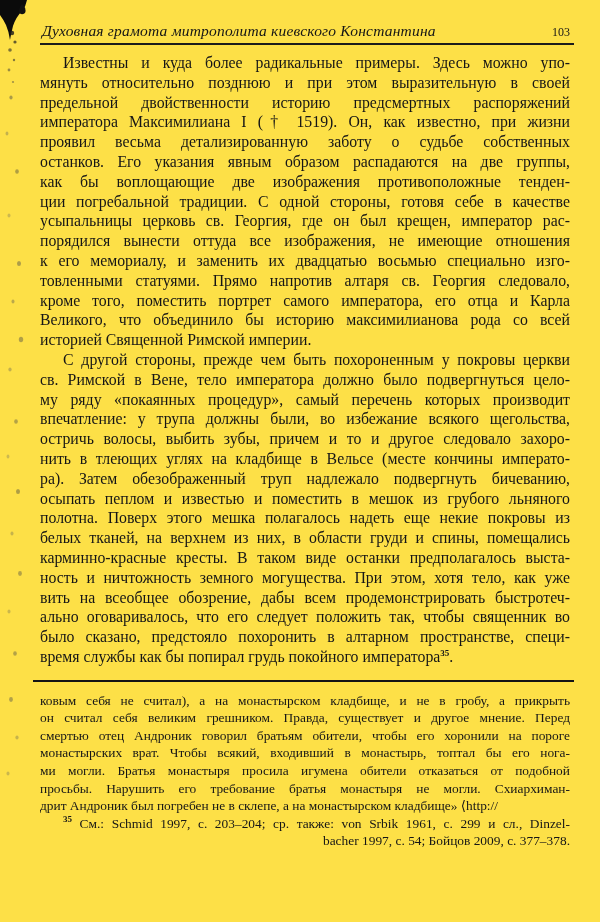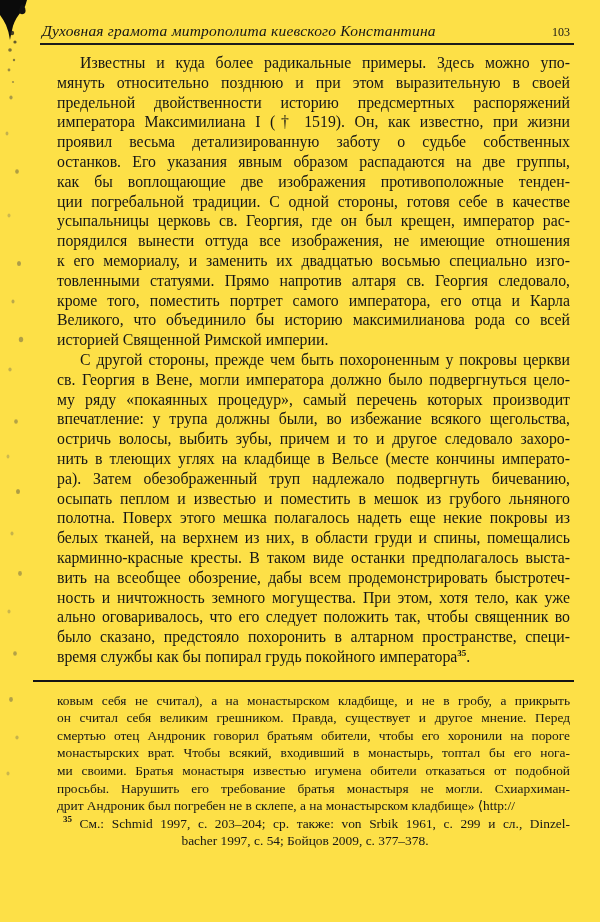--- a/index.html
+++ b/index.html
@@ -33,25 +33,24 @@
   .body-text{
     margin:8px 30px 0 40px;
     font-size:15.8px;
     line-height:19.8px;
   }
   .tline{
     text-align:justify;
     text-align-last:justify;
     overflow:hidden;
     white-space:normal;
-    margin-left:17px;
   }
   .first-indent .tline:first-child{text-indent:23px;}
   .last-left .tline:last-child{text-align-last:left;}
-  .plain-line{text-align:center;}
+  .plain-line{text-align:right;}
   sup.fn{
     font-size:9px;
     line-height:0;
     vertical-align:6px;
     letter-spacing:0;
     font-weight:bold;
   }
   
   .footnote-sep{
     margin:13px 26px 0 33px;
@@ -132,47 +131,47 @@
         <div class="tline">усыпальницы церковь св. Георгия, где он был крещен, император рас-</div>
         <div class="tline">порядился вынести оттуда все изображения, не имеющие отношения</div>
         <div class="tline">к его мемориалу, и заменить их двадцатью восьмью специально изго-</div>
         <div class="tline">товленными статуями. Прямо напротив алтаря св. Георгия следовало,</div>
         <div class="tline">кроме того, поместить портрет самого императора, его отца и Карла</div>
         <div class="tline">Великого, что объединило бы историю максимилианова рода со всей</div>
         <div class="tline">историей Священной Римской империи.</div>
       </div>
     <div class="para first-indent">
         <div class="tline">С другой стороны, прежде чем быть похороненным у покровы церкви</div>
-        <div class="tline">св. Георгия в Вене, могли императора должно было подвергнуться цело-</div>
+        <div class="tline">св. Римской в Вене, тело императора должно было подвергнуться цело-</div>
         <div class="tline">му ряду «покаянных процедур», самый перечень которых производит</div>
         <div class="tline">впечатление: у трупа должны были, во избежание всякого щегольства,</div>
         <div class="tline">остричь волосы, выбить зубы, причем и то и другое следовало захоро-</div>
         <div class="tline">нить в тлеющих углях на кладбище в Вельсе (месте кончины императо-</div>
         <div class="tline">ра). Затем обезображенный труп надлежало подвергнуть бичеванию,</div>
         <div class="tline">осыпать пеплом и известью и поместить в мешок из грубого льняного</div>
         <div class="tline">полотна. Поверх этого мешка полагалось надеть еще некие покровы из</div>
         <div class="tline">белых тканей, на верхнем из них, в области груди и спины, помещались</div>
         <div class="tline">карминно-красные кресты. В таком виде останки предполагалось выста-</div>
+        <div class="tline">ность и ничтожность земного могущества. При этом, хотя тело, как уже</div>
         <div class="tline">вить на всеобщее обозрение, дабы всем продемонстрировать быстротеч-</div>
-        <div class="tline">ность и ничтожность земного могущества. При этом, хотя тело, как уже</div>
         <div class="tline">ально оговаривалось, что его следует положить так, чтобы священник во</div>
         <div class="tline">было сказано, предстояло похоронить в алтарном пространстве, специ-</div>
       </div>
     <div class="tline plain-line" style="text-align:left;text-align-last:left;"><span>время службы как бы попирал грудь покойного императора</span><sup class="fn">35</sup><span>.</span></div>
   </div>
 
   <hr class="footnote-sep">
 
   <div class="footnotes">
     <div class="last-left">
         <div class="tline">ковым себя не считал), а на монастырском кладбище, и не в гробу, а прикрыть</div>
         <div class="tline">он считал себя великим грешником. Правда, существует и другое мнение. Перед</div>
         <div class="tline">смертью отец Андроник говорил братьям обители, чтобы его хоронили на пороге</div>
         <div class="tline">монастырских врат. Чтобы всякий, входивший в монастырь, топтал бы его нога-</div>
-        <div class="tline">ми своими. Братья монастыря известью игумена обители отказаться от подобной</div>
+        <div class="tline">ми могли. Братья монастыря просила игумена обители отказаться от подобной</div>
         <div class="tline">просьбы. Нарушить его требование братья монастыря не могли. Схиархиман-</div>
         <div class="tline">дрит Андроник был погребен не в склепе, а на монастырском кладбище» ⟨http://</div>
       </div>
     <div class="jline indent"><sup class="fn">35</sup><span> См.: Schmid 1997, с. 203–204; ср. также: von Srbik 1961, с. 299 и сл., Dinzel-</span></div>
     <div class="plain-line">bacher 1997, с. 54; Бойцов 2009, с. 377–378.</div>
   </div>
 
 </div>
 
 </body></html>

